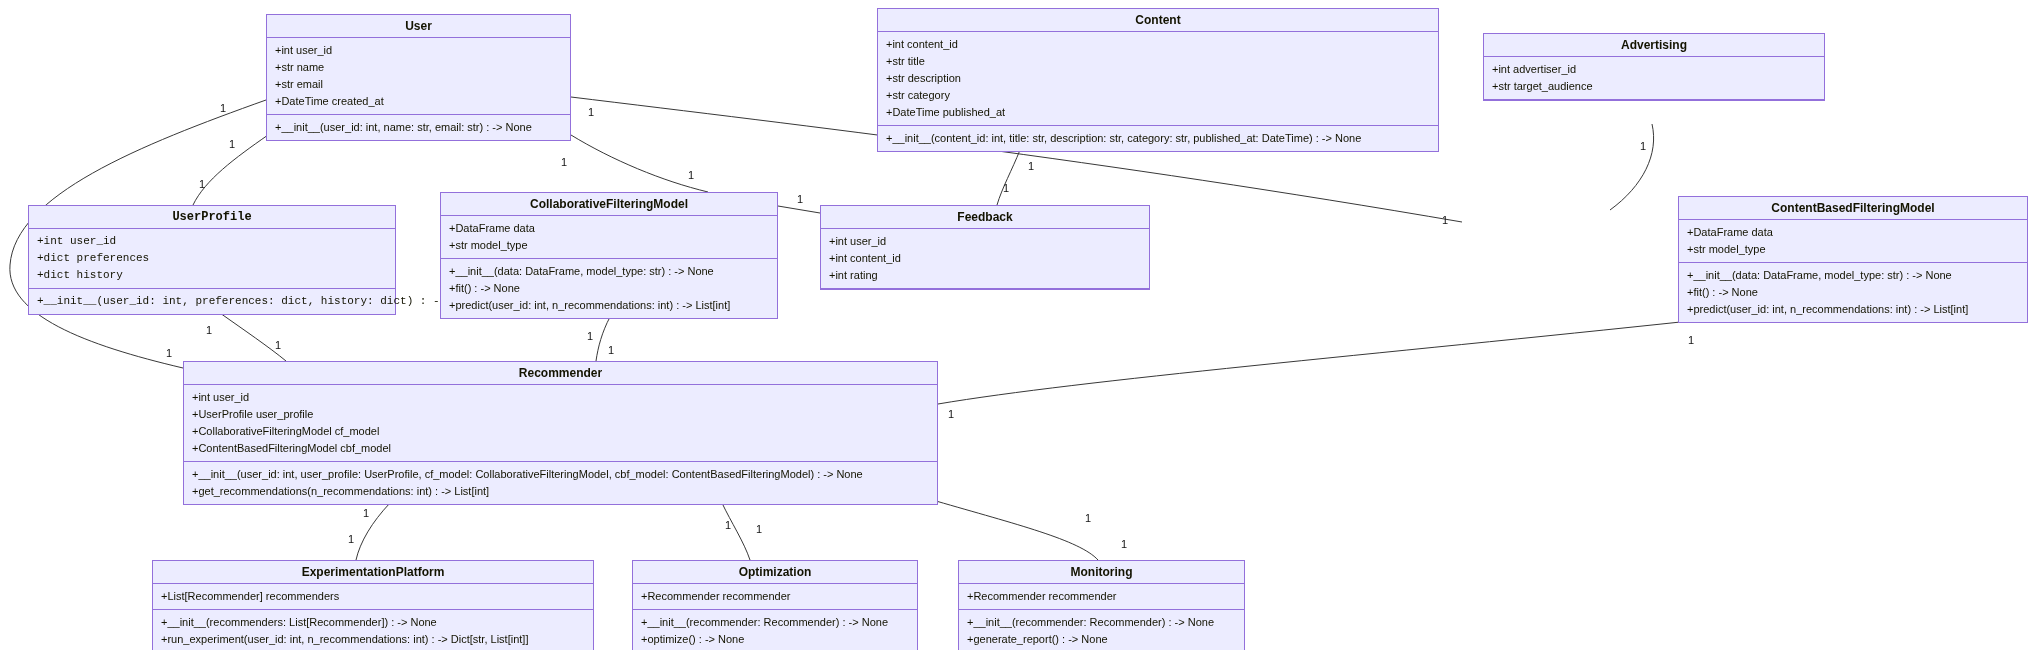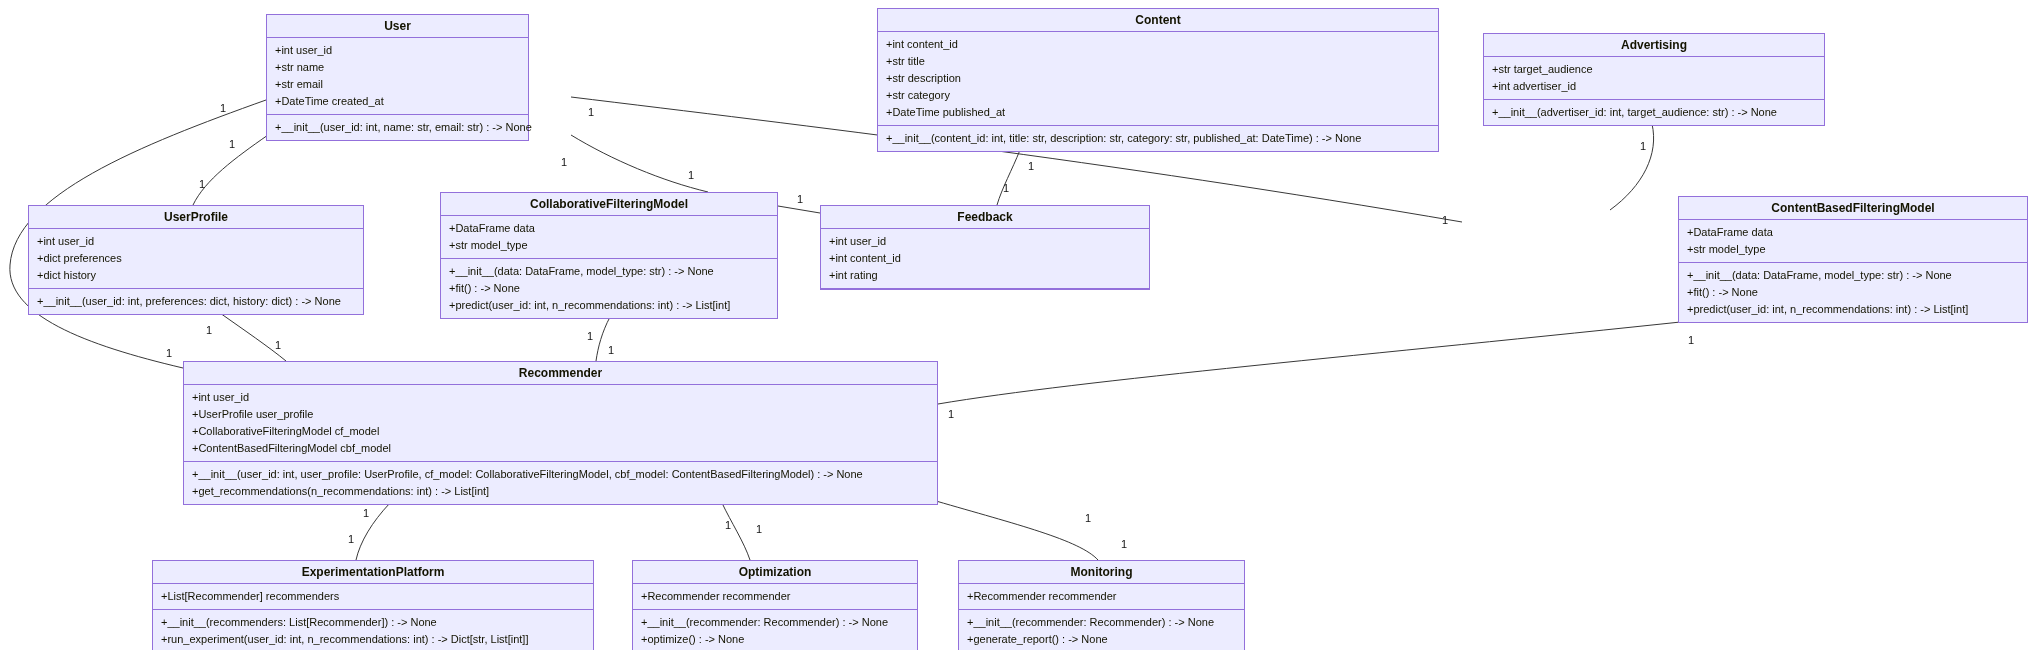--- a/index.html
+++ b/index.html
@@ -62,21 +62,21 @@
       <path d="M 390 503 C 372 522 360 542 356 560" class="edge"></path>
       <text x="363" y="517" class="mult">1</text>
       <text x="348" y="543" class="mult">1</text>
       <path d="M 722 503 C 731 522 744 542 750 560" class="edge"></path>
       <text x="725" y="529" class="mult">1</text>
       <text x="756" y="533" class="mult">1</text>
       <path d="M 936 501 C 1015 524 1080 540 1098 560" class="edge"></path>
       <text x="1085" y="522" class="mult">1</text>
       <text x="1121" y="548" class="mult">1</text>
     </svg>
-    <div class="cbox" style="left: 266px; top: 14px; width: 263px;">
+    <div class="cbox" style="left: 266px; top: 14px; width: 305px;">
       <div class="title">User</div>
       <div class="sec attrs">
         <div class="line">+int user_id</div>
         <div class="line">+str name</div>
         <div class="line">+str email</div>
         <div class="line">+DateTime created_at</div>
       </div>
       <div class="sec methods">
         <div class="line">+__init__(user_id: int, name: str, email: str) : -&gt; None</div>
       </div>
@@ -90,28 +90,25 @@
         <div class="line">+str category</div>
         <div class="line">+DateTime published_at</div>
       </div>
       <div class="sec methods">
         <div class="line">+__init__(content_id: int, title: str, description: str, category: str, published_at: DateTime) : -&gt; None</div>
       </div>
     </div>
     <div class="cbox" style="left: 1483px; top: 33px; width: 342px;">
       <div class="title">Advertising</div>
       <div class="sec attrs">
+        <div class="line">+int advertiser_id</div>
         <div class="line">+str target_audience</div>
-        <div class="line">+int advertiser_id</div>
-      </div>
-      <div class="sec methods">
-        <div class="line">+__init__(advertiser_id: int, target_audience: str) : -&gt; None</div>
       </div>
     </div>
-    <div class="cbox" style="left: 28px; top: 205px; width: 336px;">
+    <div class="cbox" style="left: 28px; top: 205px; width: 368px; font-family: Liberation Mono, monospace;">
       <div class="title">UserProfile</div>
       <div class="sec attrs">
         <div class="line">+int user_id</div>
         <div class="line">+dict preferences</div>
         <div class="line">+dict history</div>
       </div>
       <div class="sec methods">
         <div class="line">+__init__(user_id: int, preferences: dict, history: dict) : -&gt; None</div>
       </div>
     </div>

